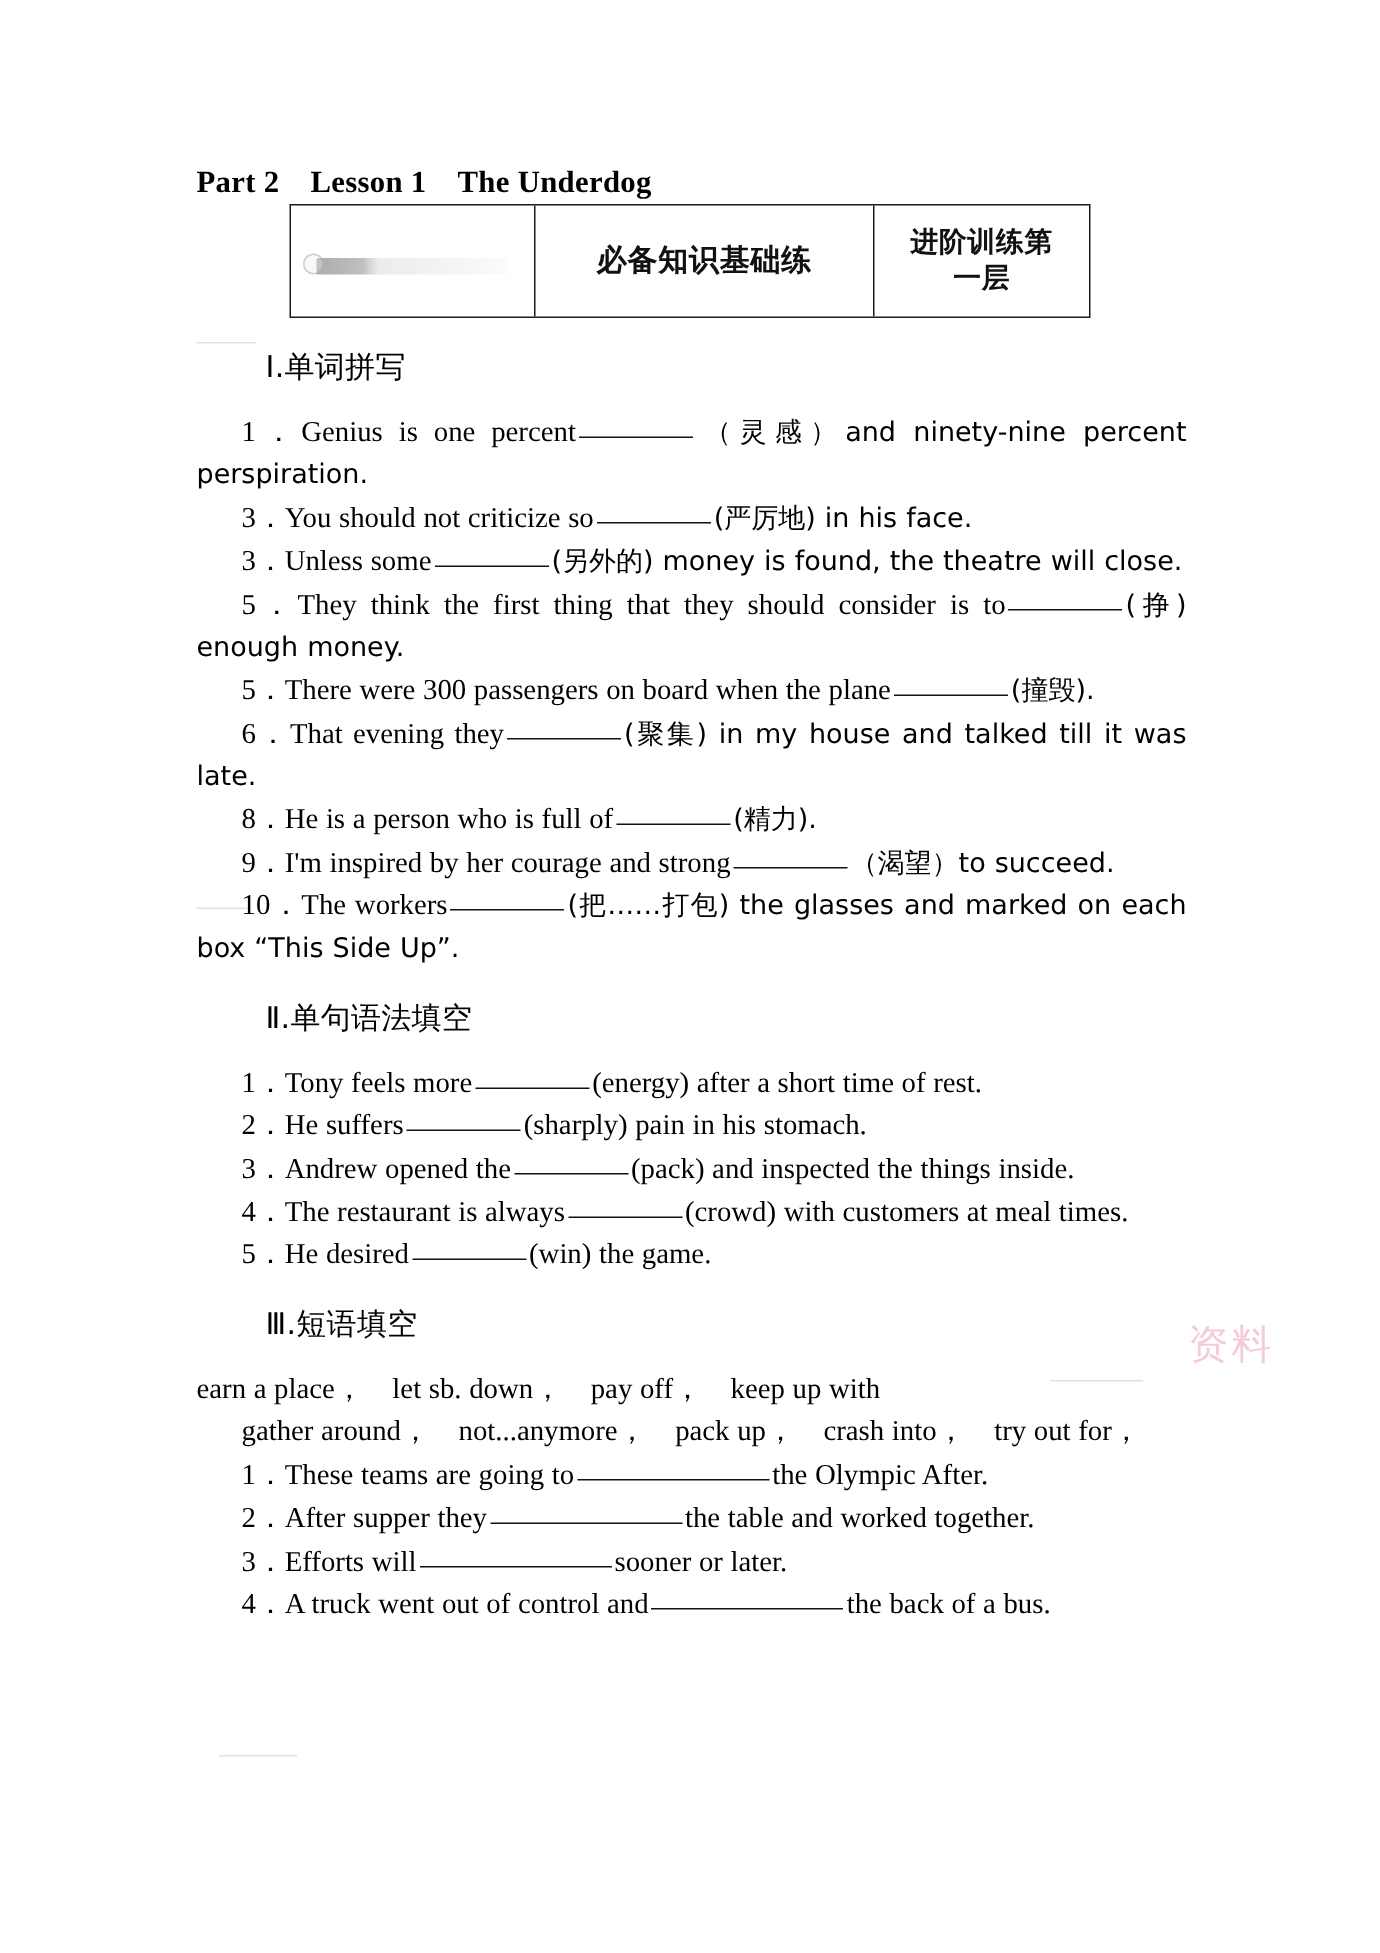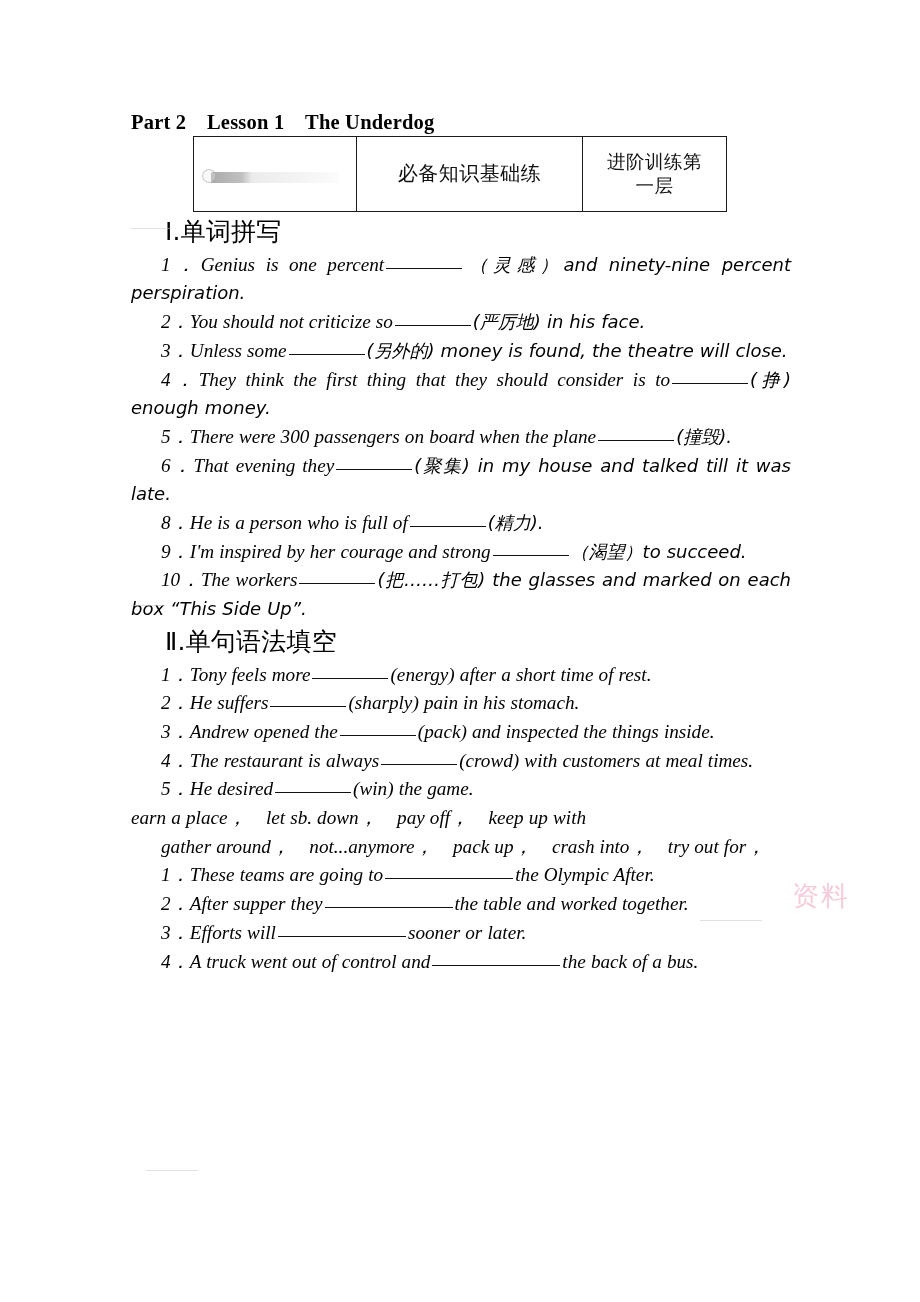--- a/index.html
+++ b/index.html
@@ -39,20 +39,21 @@
   
   .banner {
     position: absolute;
     left: 193px;
     top: 136px;
     width: 534px;
     height: 76px;
     border: 1.4px solid #1b1b1b;
     box-sizing: border-box;
     display: flex;
+    font-weight: bold;
   }
   .banner-cell {
     box-sizing: border-box;
     display: flex;
     align-items: center;
     justify-content: center;
     position: relative;
   }
   .banner-cell.c1 {
     width: 163px;
@@ -108,26 +109,25 @@
     top: 214px;
     width: 660px;
   }
   p.line {
     margin: 0;
     font-size: 19.2px;
     line-height: 28.7px;
     text-align: justify;
     text-justify: inter-word;
     word-spacing: 0.3px;
-    font-style: italic;
   }
   p.line.indent { text-indent: 30px; }
   p.sec {
-    margin: 4px;
-    font-size: 25px;
+    margin: 16px;
+    font-size: 20px;
     line-height: 28.7px;
     text-indent: 30px;
     font-family: "DejaVu Sans", "Liberation Sans", sans-serif;
     letter-spacing: 0.2px;
   }
   .zh {
     font-family: "DejaVu Sans", "Liberation Sans", sans-serif;
     font-size: 18px;
   }
   .blank-s {
@@ -185,25 +185,25 @@
       </div>
     </div>
   </div>
 
   <div class="body-block">
 
     <p class="sec">Ⅰ.单词拼写</p>
 
     <p class="line indent"><span>1．Genius is one percent</span><span class="blank-s"></span><span class="zh">（灵感）and ninety-nine percent perspiration.</span></p>
 
-    <p class="line indent"><span>2．You should not criticize so</span><span class="blank-s"></span><span class="zh">(严厉地) in his face.</span></p>
+    <p class="line indent"><span>3．You should not criticize so</span><span class="blank-s"></span><span class="zh">(严厉地) in his face.</span></p>
 
     <p class="line indent"><span>3．Unless some</span><span class="blank-s"></span><span class="zh">(另外的) money is found, the theatre will close.</span></p>
 
-    <p class="line indent"><span>4．They think the first thing that they should consider is to</span><span class="blank-s"></span><span class="zh">(挣) enough money.</span></p>
+    <p class="line indent"><span>5．They think the first thing that they should consider is to</span><span class="blank-s"></span><span class="zh">(挣) enough money.</span></p>
 
     <p class="line indent"><span>5．There were 300 passengers on board when the plane</span><span class="blank-s"></span><span class="zh">(撞毁).</span></p>
 
     <p class="line indent"><span>6．That evening they</span><span class="blank-s"></span><span class="zh">(聚集) in my house and talked till it was late.</span></p>
 
 
     <p class="line indent"><span>8．He is a person who is full of</span><span class="blank-s"></span><span class="zh">(精力).</span></p>
 
     <p class="line indent"><span>9．I'm inspired by her courage and strong</span><span class="blank-s"></span><span class="zh">（渴望）to succeed.</span></p>
 
@@ -214,20 +214,21 @@
     <p class="line indent"><span>1．Tony feels more</span><span class="blank-s"></span><span>(energy) after a short time of rest.</span></p>
 
     <p class="line indent"><span>2．He suffers</span><span class="blank-s"></span><span>(sharply) pain in his stomach.</span></p>
 
     <p class="line indent"><span>3．Andrew opened the</span><span class="blank-s"></span><span>(pack) and inspected the things inside.</span></p>
 
     <p class="line indent"><span>4．The restaurant is always</span><span class="blank-s"></span><span>(crowd) with customers at meal times.</span></p>
 
     <p class="line indent"><span>5．He desired</span><span class="blank-s"></span><span>(win) the game.</span></p>
 
+    <p class="sec">Ⅲ.短语填空</p>
 
     <p class="line">earn a place，　let sb. down，　pay off，　keep up with</p>
     <p class="line indent">gather around，　not...anymore，　pack up，　crash into，　try out for，</p>
 
     <p class="line indent"><span>1．These teams are going to</span><span class="blank-l"></span><span>the Olympic After.</span></p>
 
     <p class="line indent"><span>2．After supper they</span><span class="blank-l"></span><span>the table and worked together.</span></p>
 
     <p class="line indent"><span>3．Efforts will</span><span class="blank-l"></span><span>sooner or later.</span></p>
 

